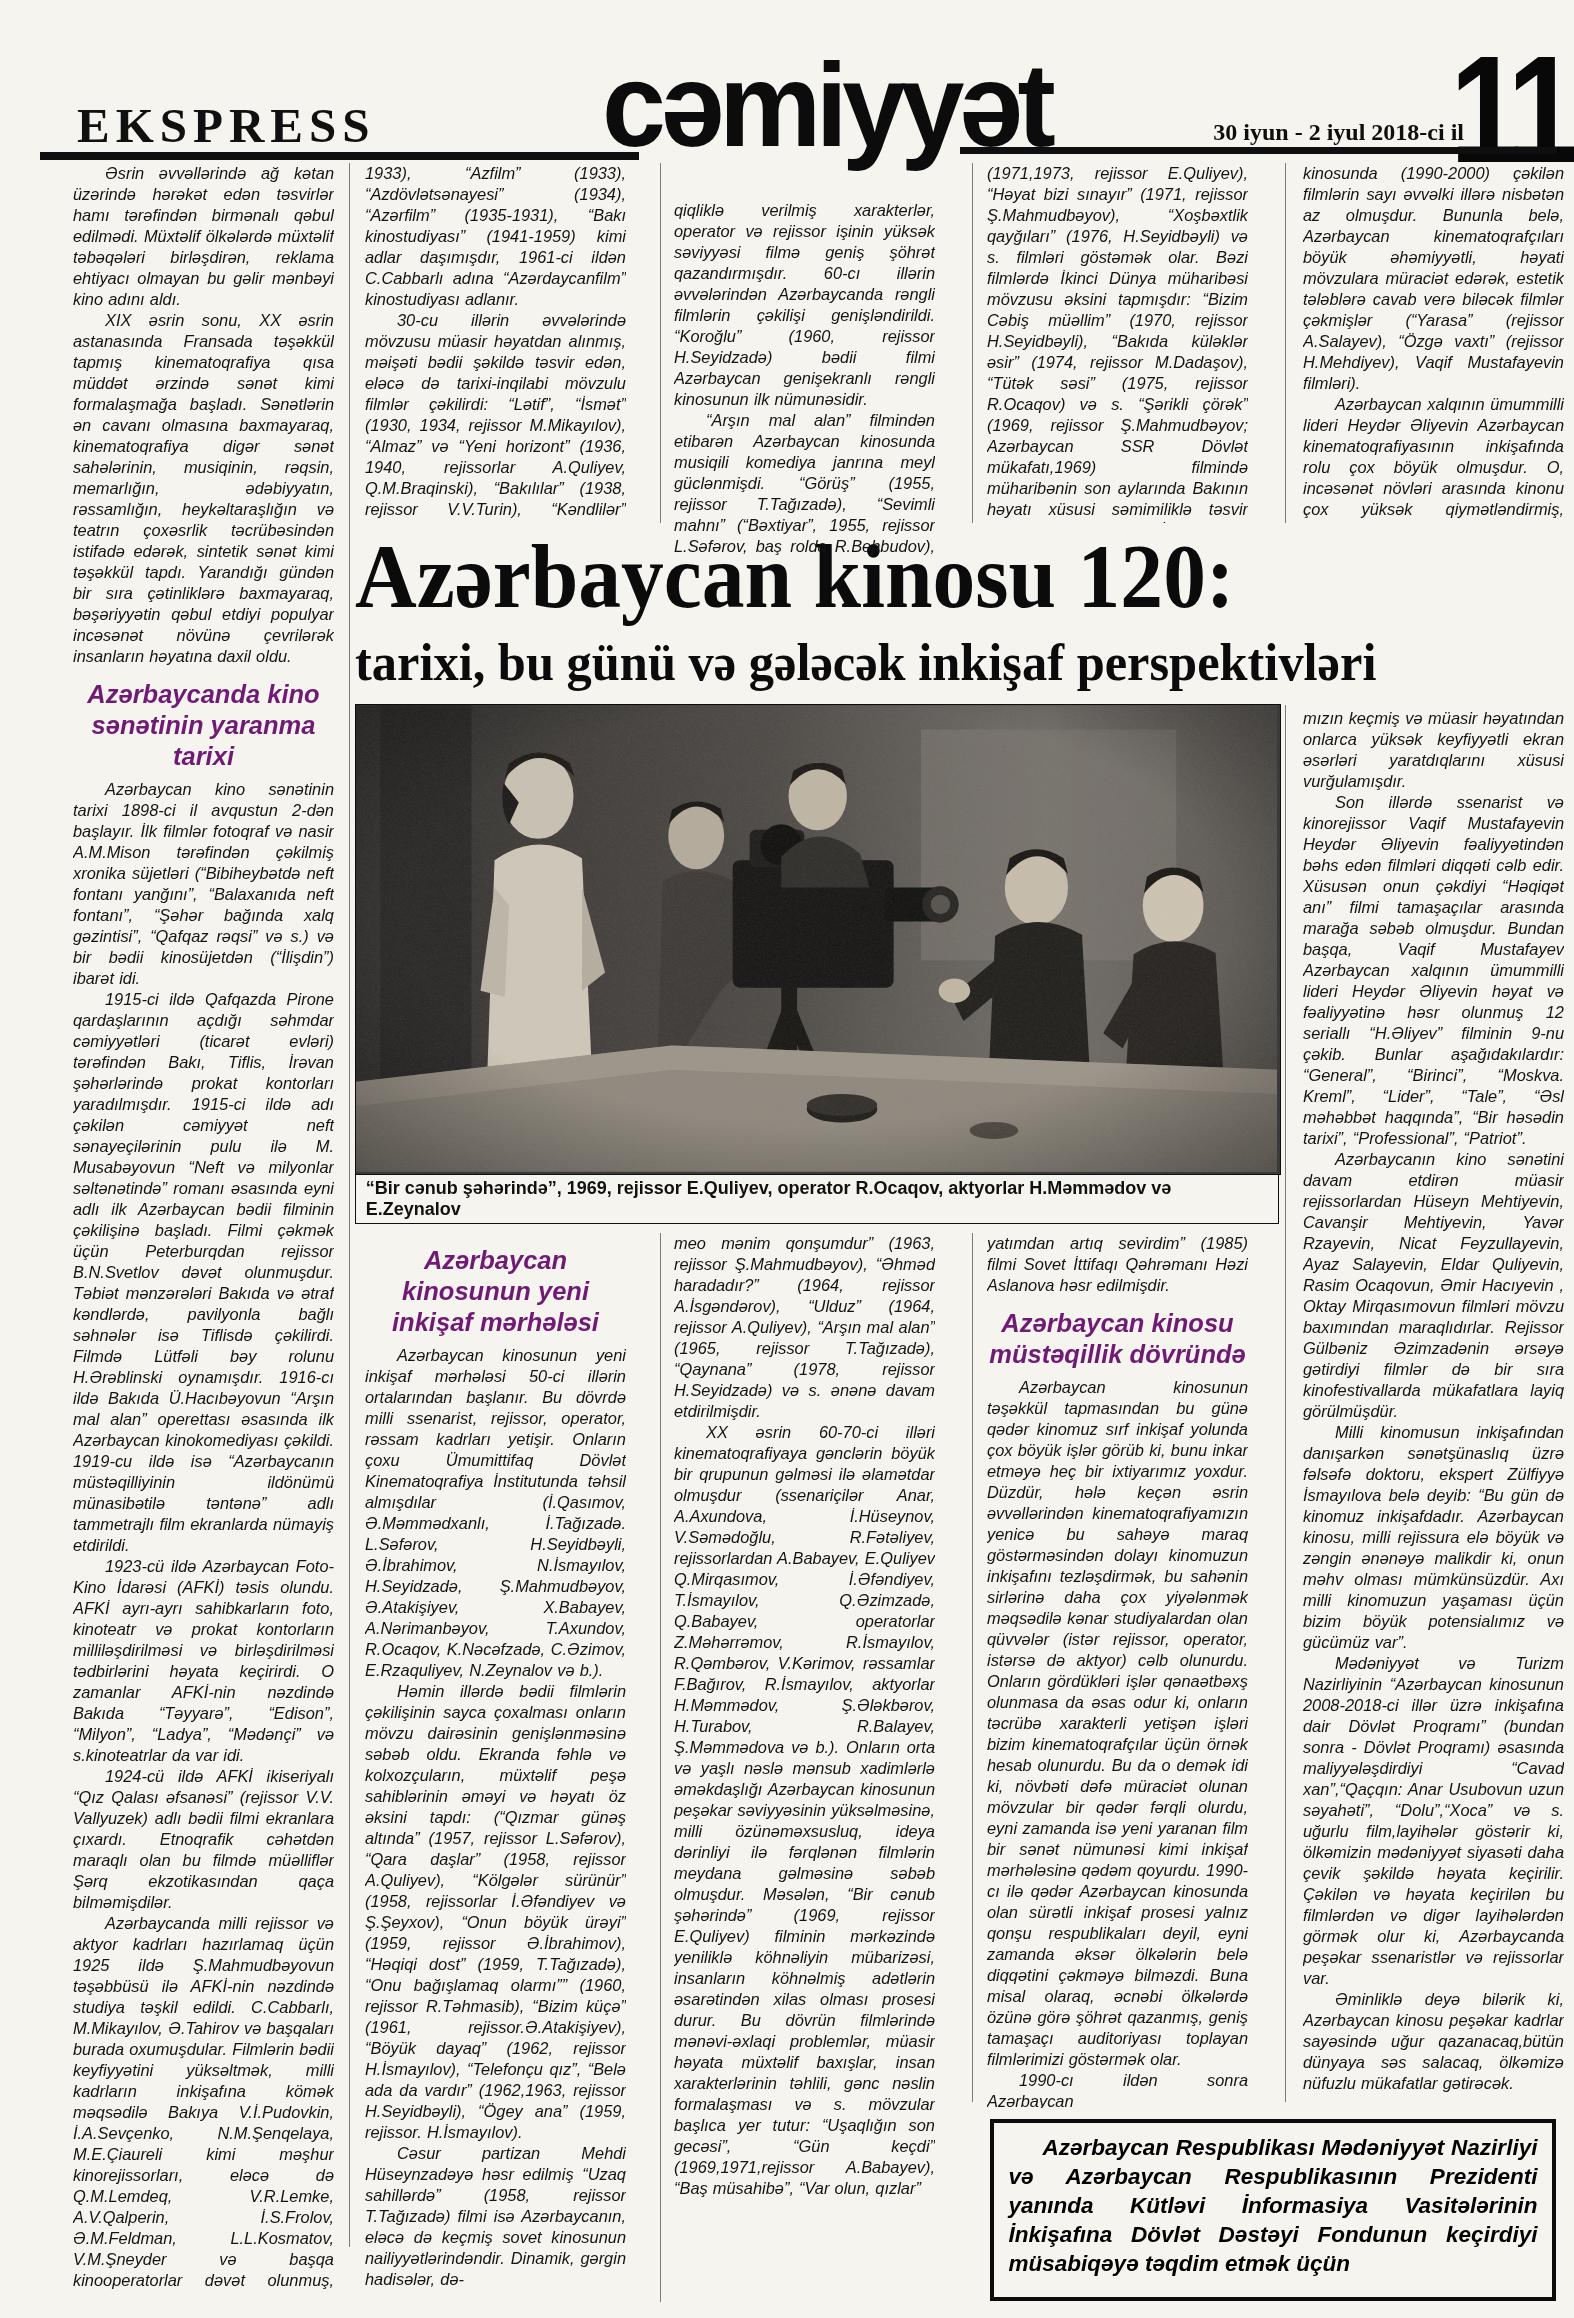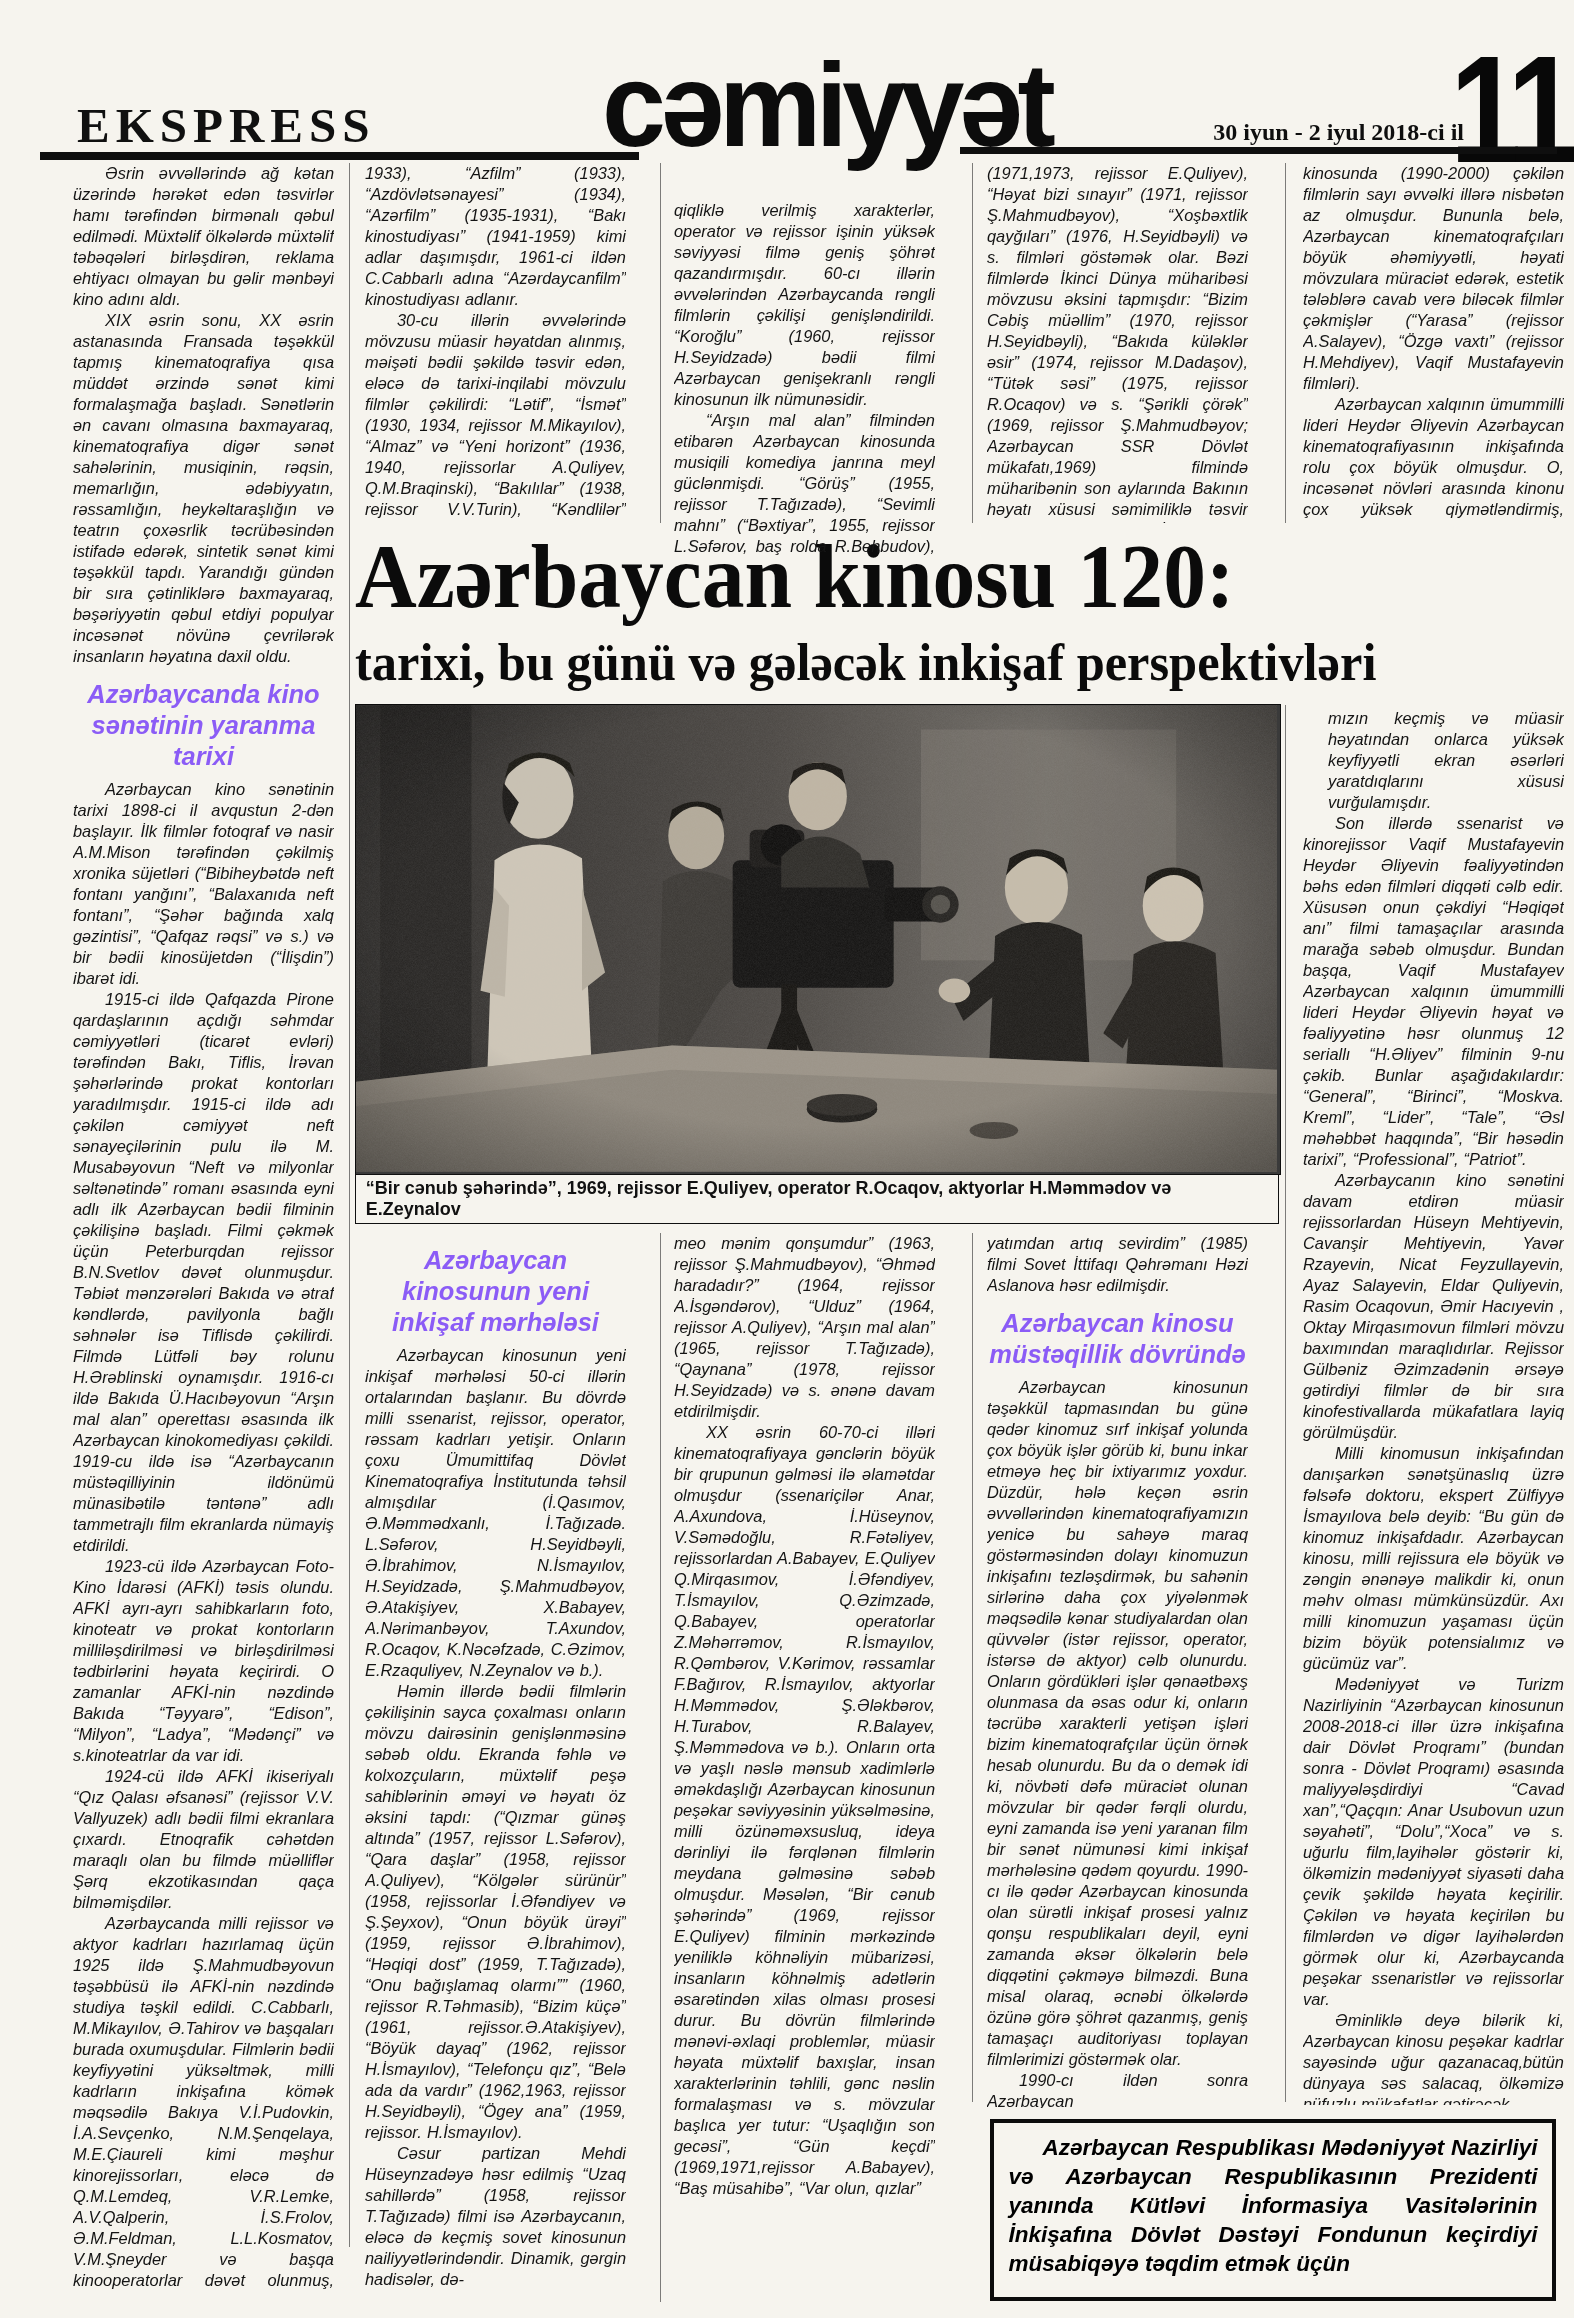--- a/index.html
+++ b/index.html
@@ -55,21 +55,21 @@
     font-size:18px; font-weight:600; color:#111;
   }
   
   .col{position:absolute; overflow:hidden;font-style:italic;}
   .para{
     font-size:16.4px; line-height:21px; margin:0; text-align:justify;
     text-indent:32px; word-spacing:0.6px; color:#141414;
   }
   .subhead{
     font-size:25.5px; line-height:31px; font-weight:bold; text-align:center;
-    margin:12px 0 7.3px 0; color:#8b5cf6;
+    margin:12px 0 7.3px 0; color:#701a75;
   }
   .divider{position:absolute; width:1.2px; background:#3a3a3a; opacity:.65;}
   
   .footer-box{
     position:absolute; left:990px; top:2119px; width:566px; min-height:182px;
     border:4.3px solid #0c0c0c; box-sizing:border-box; padding:9.7px 14.6px;
     font-style:italic; font-weight:bold; font-size:22.5px; line-height:29px;
     text-align:justify; text-indent:34px; color:#000000;
   }
 </style>
@@ -199,21 +199,21 @@
       <p class="para" style="text-indent: 0px;">meo mənim qonşumdur” (1963, rejissor Ş.Mahmudbəyov), “Əhməd haradadır?” (1964, rejissor A.İsgəndərov), “Ulduz” (1964, rejissor A.Quliyev), “Arşın mal alan” (1965, rejissor T.Tağızadə), “Qaynana” (1978, rejissor H.Seyidzadə) və s. ənənə davam etdirilmişdir.</p>
       <p class="para">XX əsrin 60-70-ci illəri kinematoqrafiyaya gənclərin böyük bir qrupunun gəlməsi ilə əlamətdar olmuşdur (ssenariçilər Anar, A.Axundova, İ.Hüseynov, V.Səmədoğlu, R.Fətəliyev, rejissorlardan A.Babayev, E.Quliyev Q.Mirqasımov, İ.Əfəndiyev, T.İsmayılov, Q.Əzimzadə, Q.Babayev, operatorlar Z.Məhərrəmov, R.İsmayılov, R.Qəmbərov, V.Kərimov, rəssamlar F.Bağırov, R.İsmayılov, aktyorlar H.Məmmədov, Ş.Ələkbərov, H.Turabov, R.Balayev, Ş.Məmmədova və b.). Onların orta və yaşlı nəslə mənsub xadimlərlə əməkdaşlığı Azərbaycan kinosunun peşəkar səviyyəsinin yüksəlməsinə, milli özünəməxsusluq, ideya dərinliyi ilə fərqlənən filmlərin meydana gəlməsinə səbəb olmuşdur. Məsələn, “Bir cənub şəhərində” (1969, rejissor E.Quliyev) filminin mərkəzində yeniliklə köhnəliyin mübarizəsi, insanların köhnəlmiş adətlərin əsarətindən xilas olması prosesi durur. Bu dövrün filmlərində mənəvi-əxlaqi problemlər, müasir həyata müxtəlif baxışlar, insan xarakterlərinin təhlili, gənc nəslin formalaşması və s. mövzular başlıca yer tutur: “Uşaqlığın son gecəsi”, “Gün keçdi” (1969,1971,rejissor A.Babayev), “Baş müsahibə”, “Var olun, qızlar”</p>
     </div>
   <div class="col" style="left:987px; top:1233px; width:261px; height:875px;">
       <p class="para" style="text-indent: 0px;">yatımdan artıq sevirdim” (1985) filmi Sovet İttifaqı Qəhrəmanı Həzi Aslanova həsr edilmişdir.</p>
       <h3 class="subhead">Azərbaycan kinosu müstəqillik dövründə</h3>
       <p class="para">Azərbaycan kinosunun təşəkkül tapmasından bu günə qədər kinomuz sırf inkişaf yolunda çox böyük işlər görüb ki, bunu inkar etməyə heç bir ixtiyarımız yoxdur. Düzdür, hələ keçən əsrin əvvəllərindən kinematoqrafiyamızın yenicə bu sahəyə maraq göstərməsindən dolayı kinomuzun inkişafını tezləşdirmək, bu sahənin sirlərinə daha çox yiyələnmək məqsədilə kənar studiyalardan olan qüvvələr (istər rejissor, operator, istərsə də aktyor) cəlb olunurdu. Onların gördükləri işlər qənaətbəxş olunmasa da əsas odur ki, onların təcrübə xarakterli yetişən işləri bizim kinematoqrafçılar üçün örnək hesab olunurdu. Bu da o demək idi ki, növbəti dəfə müraciət olunan mövzular bir qədər fərqli olurdu, eyni zamanda isə yeni yaranan film bir sənət nümunəsi kimi inkişaf mərhələsinə qədəm qoyurdu. 1990-cı ilə qədər Azərbaycan kinosunda olan sürətli inkişaf prosesi yalnız qonşu respublikaları deyil, eyni zamanda əksər ölkələrin belə diqqətini çəkməyə bilməzdi. Buna misal olaraq, əcnəbi ölkələrdə özünə görə şöhrət qazanmış, geniş tamaşaçı auditoriyası toplayan filmlərimizi göstərmək olar.</p>
       <p class="para">1990-cı ildən sonra Azərbaycan</p>
     </div>
   <div class="col" style="left:1303px; top:708px; width:261px; height:1397px;">
-      <p class="para" style="text-indent: 0px; margin-left: 25px;">mızın keçmiş və müasir həyatından onlarca yüksək keyfiyyətli ekran əsərləri yaratdıqlarını xüsusi vurğulamışdır.</p>
+      <p class="para" style="text-indent: 0px;">mızın keçmiş və müasir həyatından onlarca yüksək keyfiyyətli ekran əsərləri yaratdıqlarını xüsusi vurğulamışdır.</p>
       <p class="para">Son illərdə ssenarist və kinorejissor Vaqif Mustafayevin Heydər Əliyevin fəaliyyətindən bəhs edən filmləri diqqəti cəlb edir. Xüsusən onun çəkdiyi “Həqiqət anı” filmi tamaşaçılar arasında marağa səbəb olmuşdur. Bundan başqa, Vaqif Mustafayev Azərbaycan xalqının ümummilli lideri Heydər Əliyevin həyat və fəaliyyətinə həsr olunmuş 12 seriallı “H.Əliyev” filminin 9-nu çəkib. Bunlar aşağıdakılardır: “General”, “Birinci”, “Moskva. Kreml”, “Lider”, “Tale”, “Əsl məhəbbət haqqında”, “Bir həsədin tarixi”, “Professional”, “Patriot”.</p>
       <p class="para">Azərbaycanın kino sənətini davam etdirən müasir rejissorlardan Hüseyn Mehtiyevin, Cavanşir Mehtiyevin, Yavər Rzayevin, Nicat Feyzullayevin, Ayaz Salayevin, Eldar Quliyevin, Rasim Ocaqovun, Əmir Hacıyevin , Oktay Mirqasımovun filmləri mövzu baxımından maraqlıdırlar. Rejissor Gülbəniz Əzimzadənin ərsəyə gətirdiyi filmlər də bir sıra kinofestivallarda mükafatlara layiq görülmüşdür.</p>
       <p class="para">Milli kinomusun inkişafından danışarkən sənətşünaslıq üzrə fəlsəfə doktoru, ekspert Zülfiyyə İsmayılova belə deyib: “Bu gün də kinomuz inkişafdadır. Azərbaycan kinosu, milli rejissura elə böyük və zəngin ənənəyə malikdir ki, onun məhv olması mümkünsüzdür. Axı milli kinomuzun yaşaması üçün bizim böyük potensialımız və gücümüz var”.</p>
       <p class="para">Mədəniyyət və Turizm Nazirliyinin “Azərbaycan kinosunun 2008-2018-ci illər üzrə inkişafına dair Dövlət Proqramı” (bundan sonra - Dövlət Proqramı) əsasında maliyyələşdirdiyi “Cavad xan”,“Qaçqın: Anar Usubovun uzun səyahəti”, “Dolu”,“Xoca” və s. uğurlu film,layihələr göstərir ki, ölkəmizin mədəniyyət siyasəti daha çevik şəkildə həyata keçirilir. Çəkilən və həyata keçirilən bu filmlərdən və digər layihələrdən görmək olur ki, Azərbaycanda peşəkar ssenaristlər və rejissorlar var.</p>
       <p class="para">Əminliklə deyə bilərik ki, Azərbaycan kinosu peşəkar kadrlar sayəsində uğur qazanacaq,bütün dünyaya səs salacaq, ölkəmizə nüfuzlu mükafatlar gətirəcək.</p>
     </div>
 
   <div class="footer-box">Azərbaycan Respublikası Mədəniyyət Nazirliyi və Azərbaycan Respublikasının Prezidenti yanında Kütləvi İnformasiya Vasitələrinin İnkişafına Dövlət Dəstəyi Fondunun keçirdiyi müsabiqəyə təqdim etmək üçün</div>
 
 </div>

